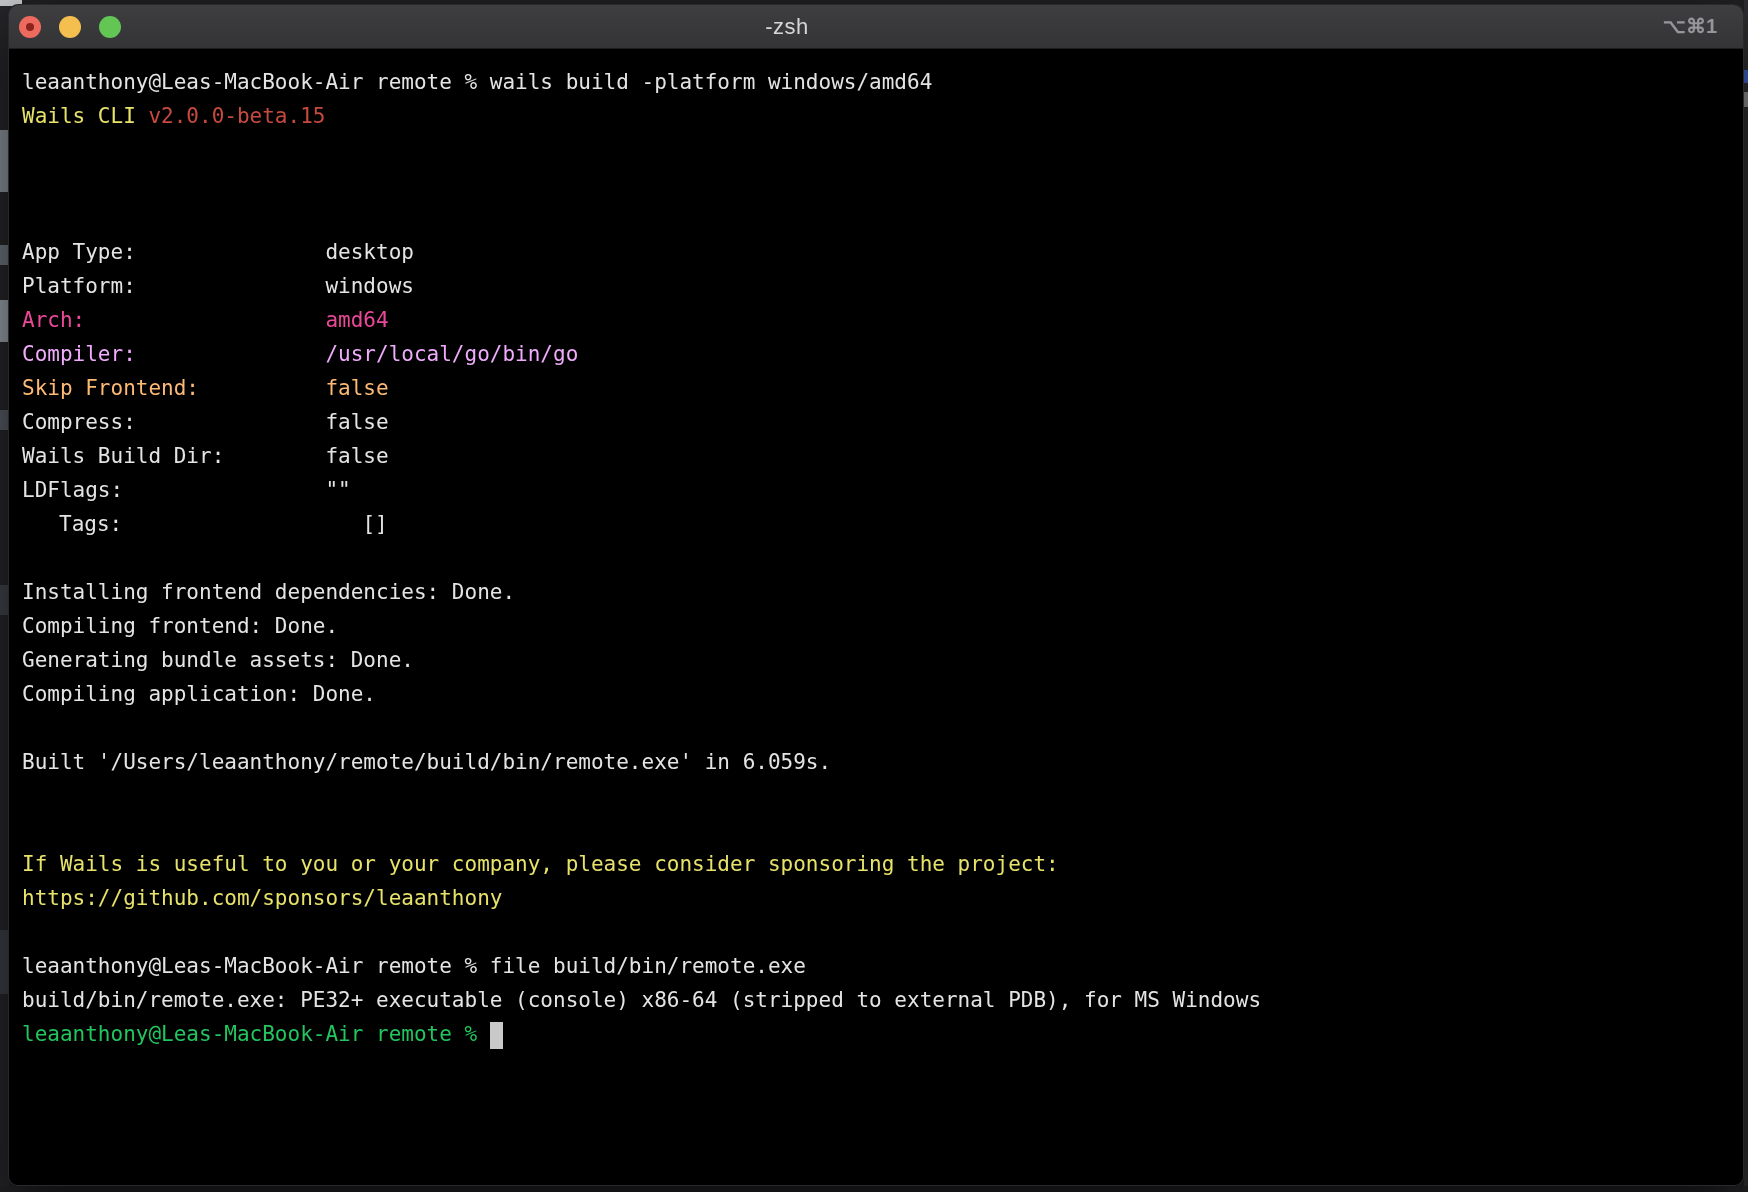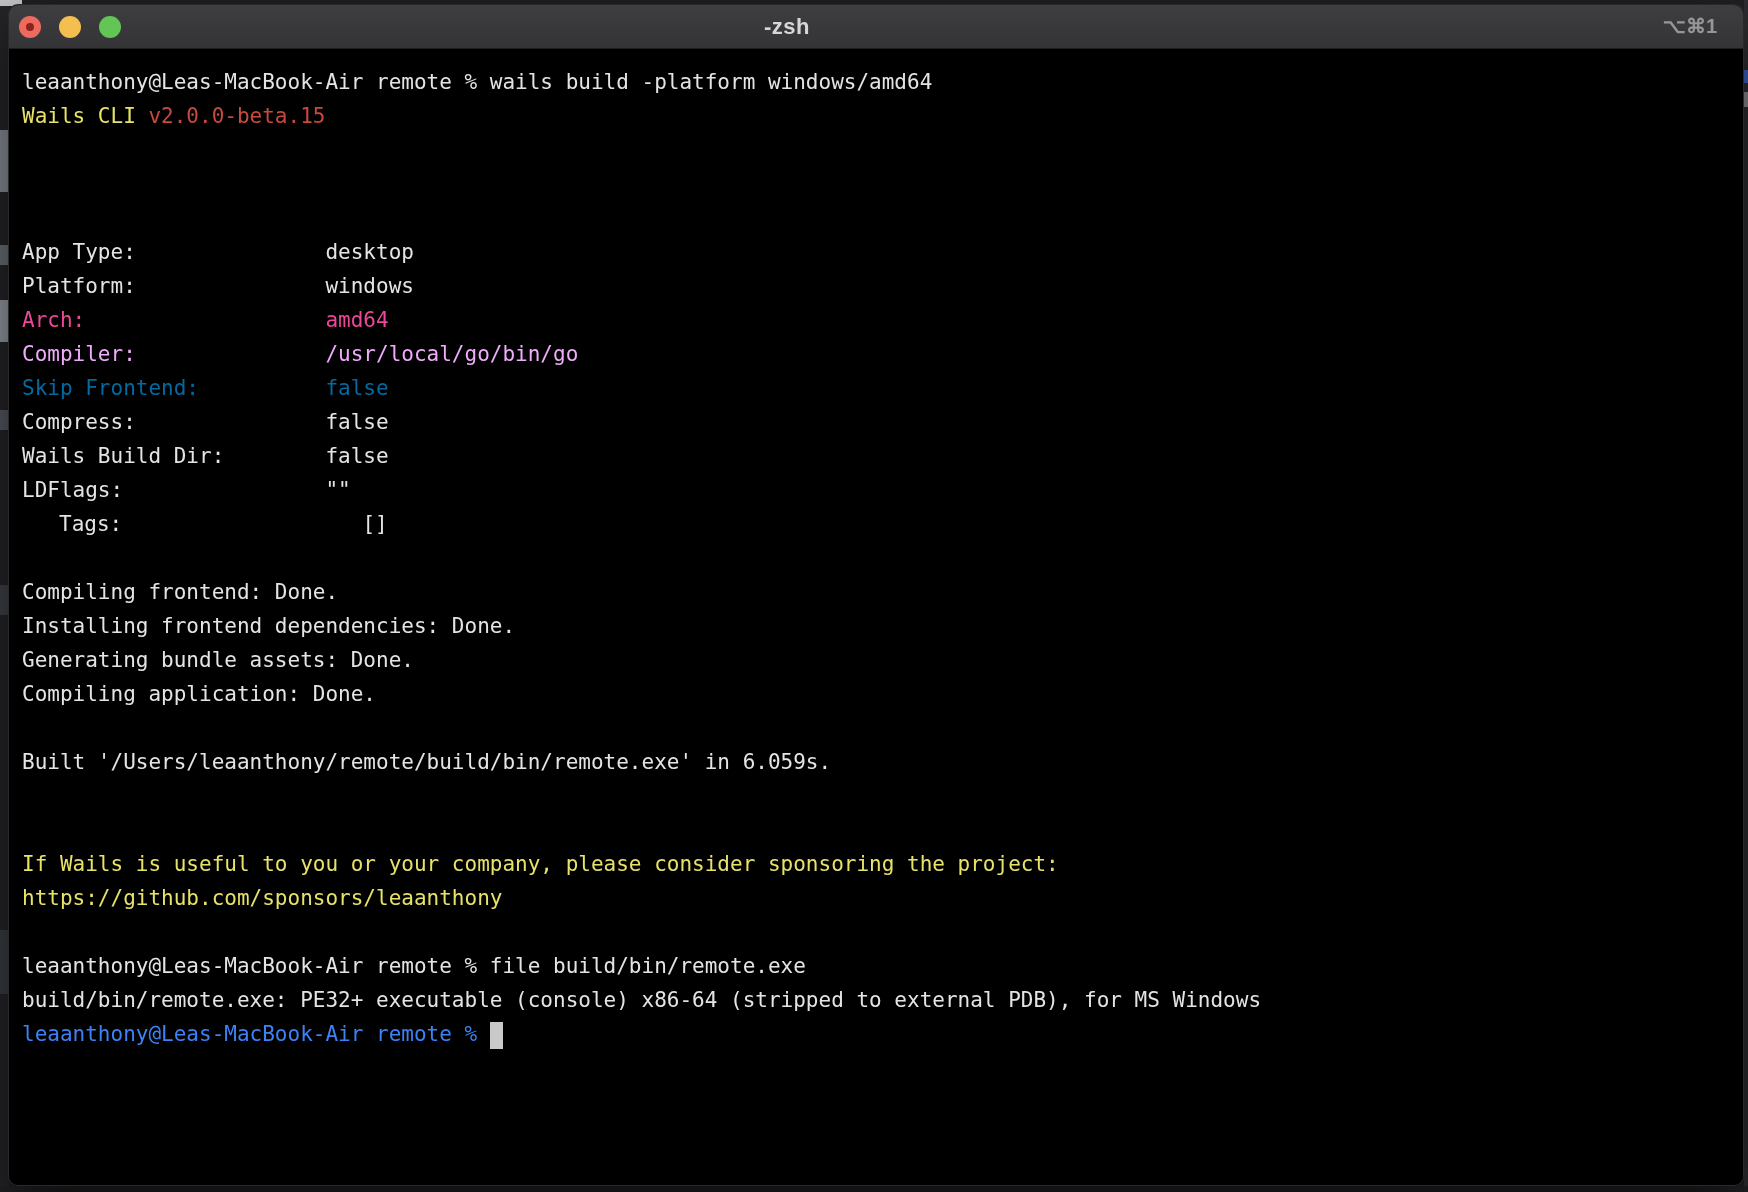--- a/index.html
+++ b/index.html
@@ -31,21 +31,21 @@
   .traffic{position:absolute;top:11px;width:22px;height:22px;border-radius:50%;}
   .traffic.red{left:10px;background:#ed6a5f;}
   .traffic.red::after{
     content:"";position:absolute;left:7px;top:7px;width:8px;height:8px;border-radius:50%;
     background:#8c231c;
   }
   .traffic.yellow{left:50px;background:#f5bf4f;}
   .traffic.green{left:90px;background:#62c554;}
   .titlebar .title{
     position:absolute;left:0;top:0;width:1556px;height:43px;line-height:43px;
-    text-align:center;font-size:22px;font-weight:bold;color:#d6d6d8;
+    text-align:center;font-size:22px;font-weight:normal;color:#d6d6d8;
     letter-spacing:0.5px;
   }
   .titlebar .shortcut{
     position:absolute;right:26px;top:0;height:43px;line-height:43px;
     font-size:20px;font-weight:600;color:#96969a;
   }
   .terminal{
     position:absolute;left:0;right:0;top:44px;bottom:0;
     background:#000;
     padding:16px 10px 16px 13px;
@@ -91,34 +91,34 @@
   <div class="terminal">
       <div class="term-line"><span style="color: rgb(228, 228, 228);">leaanthony@Leas-MacBook-Air remote % wails build -platform windows/amd64</span></div>
       <div class="term-line"><span style="color: rgb(231, 226, 105);">Wails CLI </span><span style="color: rgb(198, 74, 62);">v2.0.0-beta.15</span></div>
       <div class="term-line">&nbsp;</div>
       <div class="term-line">&nbsp;</div>
       <div class="term-line">&nbsp;</div>
       <div class="term-line"><span style="color: rgb(228, 228, 228);">App Type:               desktop</span></div>
       <div class="term-line"><span style="color: rgb(228, 228, 228); text-align: right;">Platform:               windows</span></div>
       <div class="term-line"><span style="color: #ec4899;">Arch:                   amd64</span></div>
       <div class="term-line"><span style="color: #f0abfc;">Compiler:               /usr/local/go/bin/go</span></div>
-      <div class="term-line"><span style="color: #0369a1;">Skip Frontend:          false</span></div>
+      <div class="term-line"><span style="color: #fdba74;">Skip Frontend:          false</span></div>
       <div class="term-line"><span style="color: rgb(228, 228, 228);">Compress:               false</span></div>
       <div class="term-line"><span style="color: rgb(228, 228, 228);">Wails Build Dir:        false</span></div>
       <div class="term-line"><span style="color: rgb(228, 228, 228);">LDFlags:                ""</span></div>
       <div class="term-line"><span style="color: rgb(228, 228, 228); margin-left: 37px;">Tags:                   []</span></div>
       <div class="term-line">&nbsp;</div>
+      <div class="term-line"><span style="color: rgb(228, 228, 228);">Installing frontend dependencies: Done.</span></div>
       <div class="term-line"><span style="color: rgb(228, 228, 228);">Compiling frontend: Done.</span></div>
-      <div class="term-line"><span style="color: rgb(228, 228, 228);">Installing frontend dependencies: Done.</span></div>
       <div class="term-line"><span style="color: rgb(228, 228, 228);">Generating bundle assets: Done.</span></div>
       <div class="term-line"><span style="color: rgb(228, 228, 228);">Compiling application: Done.</span></div>
       <div class="term-line">&nbsp;</div>
       <div class="term-line"><span style="color: rgb(228, 228, 228);">Built '/Users/leaanthony/remote/build/bin/remote.exe' in 6.059s.</span></div>
       <div class="term-line">&nbsp;</div>
       <div class="term-line">&nbsp;</div>
       <div class="term-line"><span style="color: rgb(231, 226, 105);">If Wails is useful to you or your company, please consider sponsoring the project:</span></div>
       <div class="term-line"><span style="color: rgb(231, 226, 105);">https://github.com/sponsors/leaanthony</span></div>
       <div class="term-line">&nbsp;</div>
       <div class="term-line"><span style="color: rgb(228, 228, 228);">leaanthony@Leas-MacBook-Air remote % file build/bin/remote.exe</span></div>
       <div class="term-line"><span style="color: rgb(228, 228, 228);">build/bin/remote.exe: PE32+ executable (console) x86-64 (stripped to external PDB), for MS Windows</span></div>
-      <div class="term-line"><span style="color: #3b82f6;">leaanthony@Leas-MacBook-Air remote % </span><span class="cursor" style="background: rgb(201, 201, 201);"></span></div>
+      <div class="term-line"><span style="color: #22c55e;">leaanthony@Leas-MacBook-Air remote % </span><span class="cursor" style="background: rgb(201, 201, 201);"></span></div>
     </div>
 </div>
 
 </body></html>

